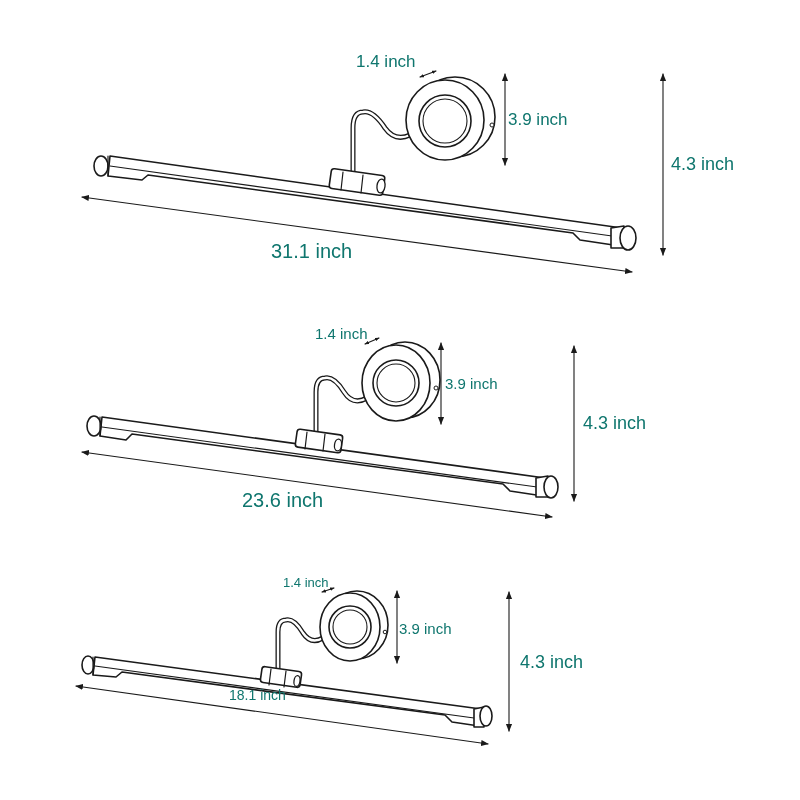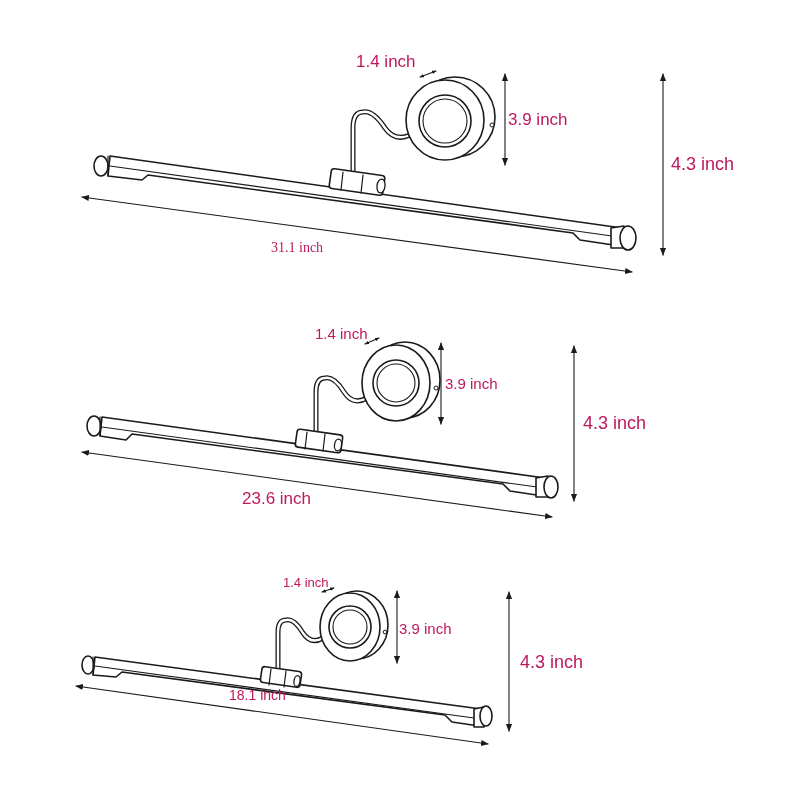--- a/index.html
+++ b/index.html
@@ -1,21 +1,21 @@
 <!DOCTYPE html>
 <html><head>
 <meta charset="utf-8">
 <style>
   html, body { margin: 0; padding: 0; background: #ffffff; }
   body { width: 800px; height: 800px; position: relative; overflow: hidden;
          font-family: "Liberation Sans", sans-serif; color: #1a1a1a; }
   svg.diagram { position: absolute; left: 0; top: 0; width: 800px; height: 800px; }
   .stroke { fill: none; stroke: #1a1a1a; stroke-linecap: round; stroke-linejoin: round; }
   .fillw { fill: #ffffff; stroke: #1a1a1a; stroke-linejoin: round; }
-  .lbl { position: absolute; white-space: nowrap; color: #be185d; line-height: 1; }
+  .lbl { position: absolute; white-space: nowrap; color: #0f766e; line-height: 1; }
 </style>
 </head>
 <body>
 
 <svg class="diagram" viewBox="0 0 800 800">
   <defs>
     <marker id="arr" viewBox="0 0 10 10" refX="9" refY="5" markerWidth="7" markerHeight="7" orient="auto-start-reverse">
       <path d="M0,1 L10,5 L0,9 z" fill="#1a1a1a"></path>
     </marker>
     <marker id="arrs" viewBox="0 0 10 10" refX="9" refY="5" markerWidth="4" markerHeight="4" orient="auto-start-reverse">
@@ -123,23 +123,23 @@
       <line class="stroke" stroke-width="1.1" x1="397" y1="591" x2="397" y2="663" marker-start="url(#arr)" marker-end="url(#arr)"></line>
       <line class="stroke" stroke-width="1.1" x1="509" y1="592" x2="509" y2="731" marker-start="url(#arr)" marker-end="url(#arr)"></line>
       <line class="stroke" stroke-width="1.1" x1="322" y1="592" x2="334" y2="588" marker-start="url(#arrs)" marker-end="url(#arrs)"></line>
     </g>
   </g>
 </svg>
 
 <span class="lbl" style="left:356px; top:53px; font-size:17px;">1.4 inch</span>
 <span class="lbl" style="left:508px; top:111px; font-size:17px;">3.9 inch</span>
 <span class="lbl" style="left:671px; top:155px; font-size:18px;">4.3 inch</span>
-<span class="lbl" style="left:271px; top:241px; font-size:14px;font-family:Liberation Serif, serif;">31.1 inch</span>
+<span class="lbl" style="left:271px; top:241px; font-size:20px;">31.1 inch</span>
 
 <span class="lbl" style="left:315px; top:326px; font-size:15px;">1.4 inch</span>
 <span class="lbl" style="left:445px; top:376px; font-size:15px;">3.9 inch</span>
 <span class="lbl" style="left:583px; top:414px; font-size:18px;">4.3 inch</span>
-<span class="lbl" style="left:242px; top:490px; font-size:17px;">23.6 inch</span>
+<span class="lbl" style="left:242px; top:490px; font-size:20px;">23.6 inch</span>
 
 <span class="lbl" style="left:283px; top:576px; font-size:13px;">1.4 inch</span>
 <span class="lbl" style="left:399px; top:621px; font-size:15px;">3.9 inch</span>
 <span class="lbl" style="left:520px; top:653px; font-size:18px;">4.3 inch</span>
 <span class="lbl" style="left:229px; top:688px; font-size:14px;">18.1 inch</span>
 
 </body></html>

